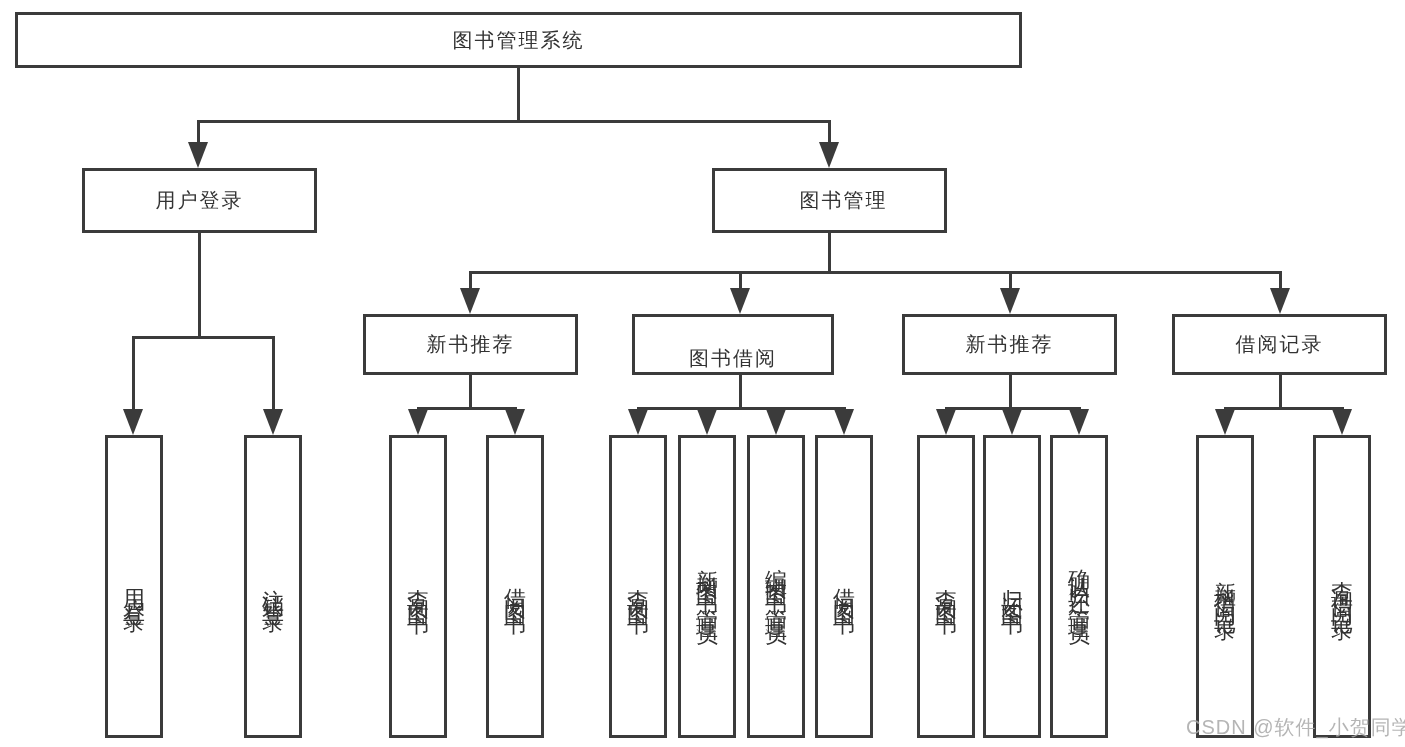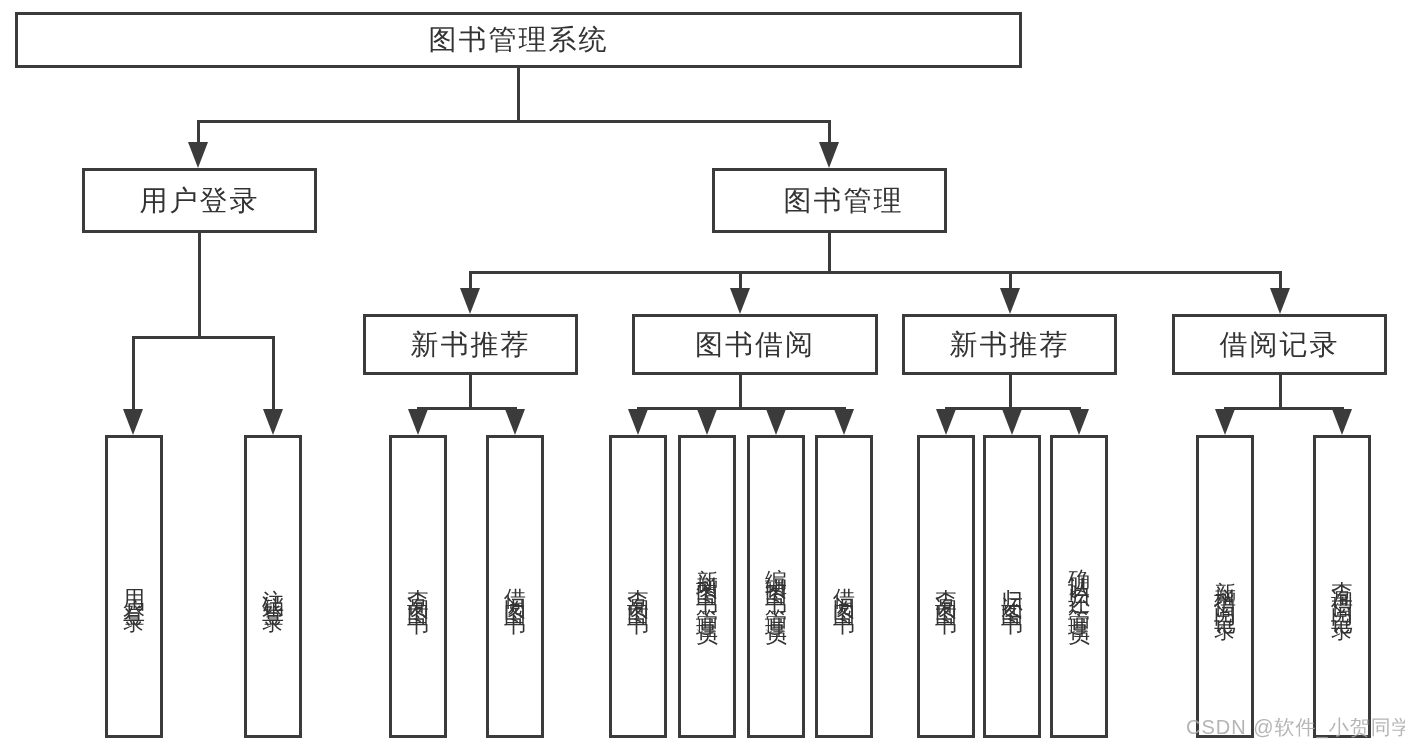--- a/index.html
+++ b/index.html
@@ -5,21 +5,21 @@
   html,body{margin:0;padding:0;background:#ffffff;}
   .canvas{
     position:relative;width:1405px;height:747px;background:#ffffff;
     font-family:"Liberation Sans","DejaVu Sans",sans-serif;color:#333333;
     overflow:hidden;
   }
   .box{
     position:absolute;box-sizing:border-box;border:3px solid #3b3b3b;
     background:#ffffff;display:flex;align-items:center;justify-content:center;
   }
-  .hlabel{font-size:28px;letter-spacing:2px;color:#333333;white-space:nowrap;}
+  .hlabel{font-size:20px;letter-spacing:2px;color:#333333;white-space:nowrap;}
   .vtext{
     writing-mode:vertical-rl;text-orientation:mixed;
     font-size:22px;letter-spacing:8px;line-height:1;color:#333333;
   }
   .line{position:absolute;background:#3b3b3b;}
   .arrow{
     position:absolute;width:0;height:0;
     border-left:10px solid transparent;border-right:10px solid transparent;
     border-top:26px solid #3b3b3b;
   }
@@ -89,21 +89,21 @@
   <div class="box" style="left:82px;top:168px;width:235px;height:65px;">
     <span class="hlabel">用户登录</span>
   </div>
   <div class="box" style="left:712px;top:168px;width:235px;height:65px;padding-left:28px;">
     <span class="hlabel">图书管理</span>
   </div>
 
   <div class="box" style="left:363px;top:314px;width:215px;height:61px;">
     <span class="hlabel">新书推荐</span>
   </div>
-  <div class="box" style="left:632px;top:314px;width:246px;height:61px;">
+  <div class="box" style="left:632px;top:314px;width:202px;height:61px;align-items:flex-end;">
     <span class="hlabel">图书借阅</span>
   </div>
   <div class="box" style="left:902px;top:314px;width:215px;height:61px;">
     <span class="hlabel">新书推荐</span>
   </div>
   <div class="box" style="left:1172px;top:314px;width:215px;height:61px;">
     <span class="hlabel">借阅记录</span>
   </div>
 
   <div class="box" style="left:105px;top:435px;width:58px;height:303px;">

